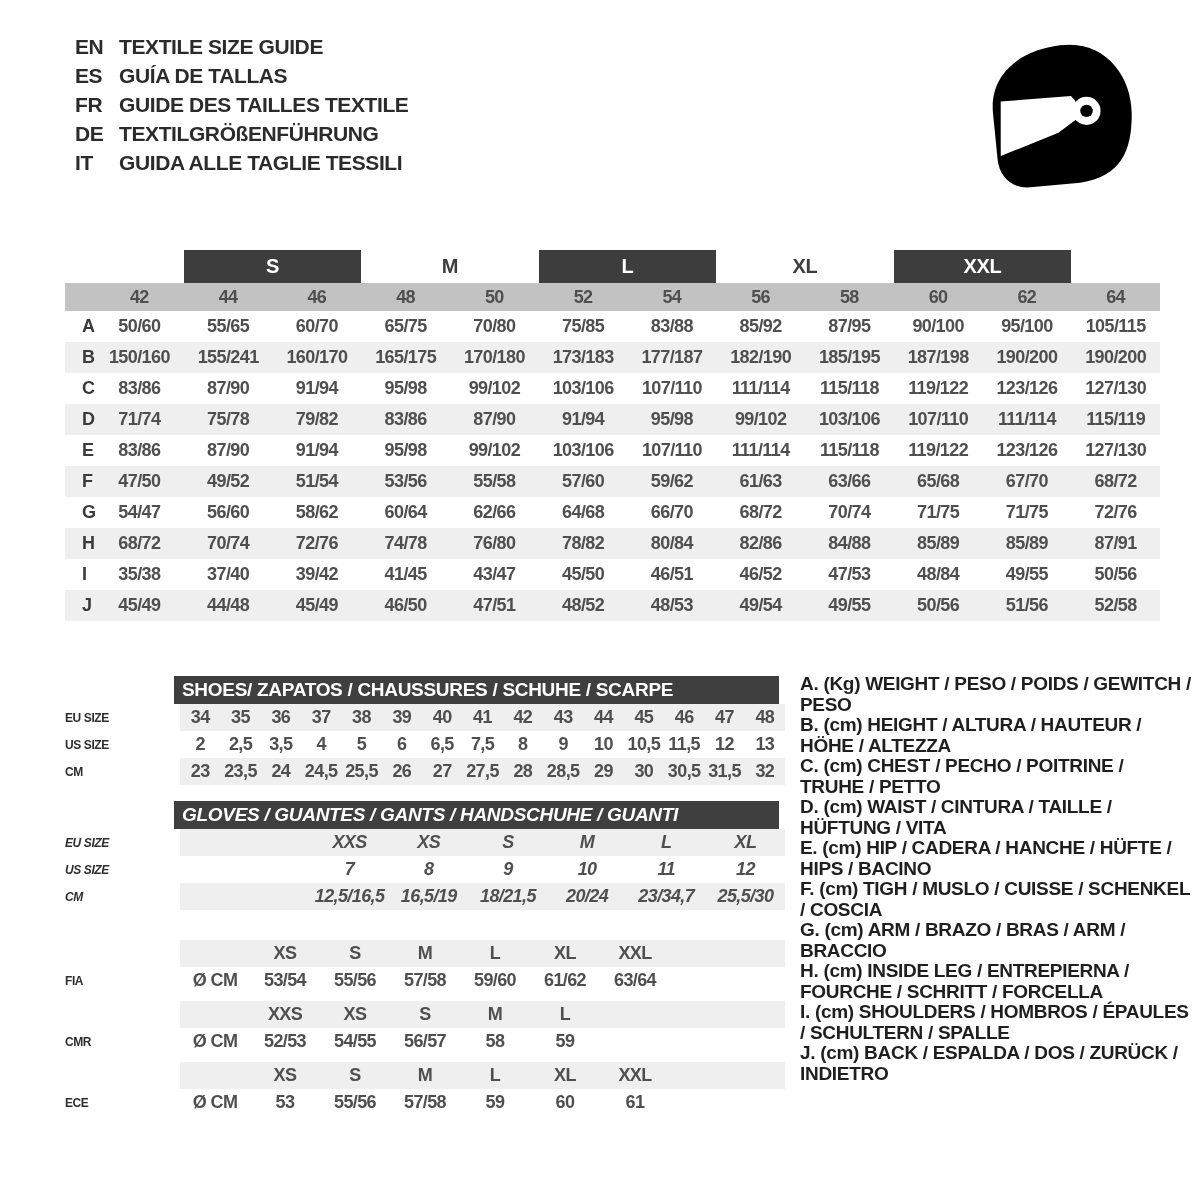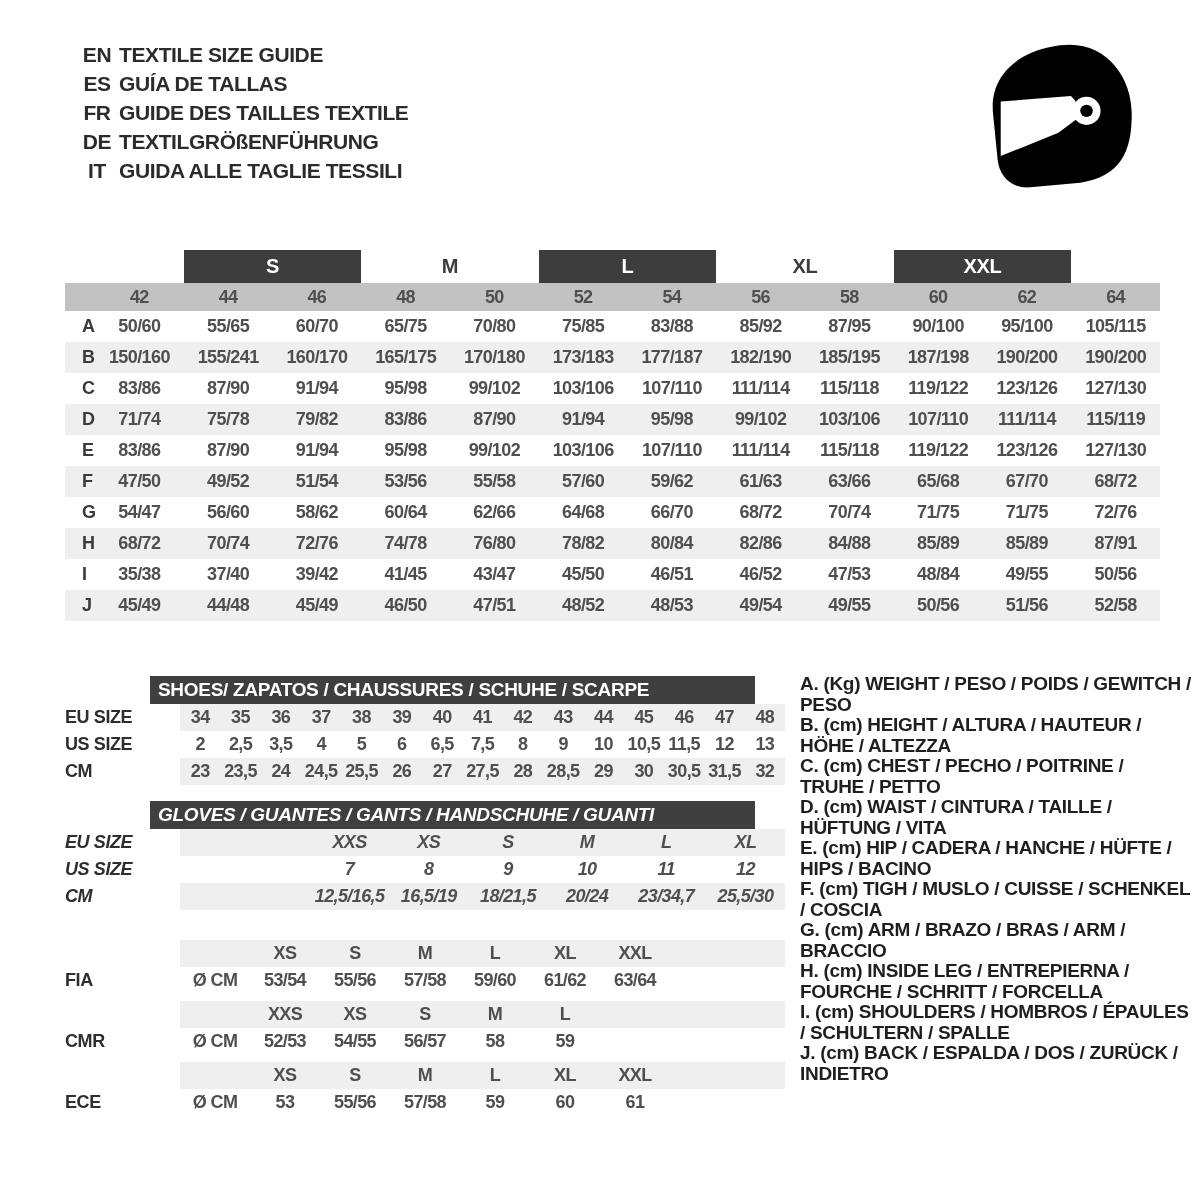--- a/index.html
+++ b/index.html
@@ -1,21 +1,21 @@
 <!DOCTYPE html>
 <html><head>
 <meta charset="utf-8">
 <style>
   html,body{margin:0;padding:0;background:#ffffff;}
   body{width:1200px;height:1200px;position:relative;overflow:hidden;
        font-family:"Liberation Sans","DejaVu Sans",sans-serif;font-weight:bold;color:#2b2b2b;}
   .page{position:absolute;inset:0;}
 
   
-  .langs{position:absolute;left:75px;top:40px;text-align:center;}
+  .langs{position:absolute;left:75px;top:32px;}
   .lang-row{display:flex;height:29px;align-items:center;font-size:21px;letter-spacing:-0.4px;color:#2b2b2b;}
   .lang-code{width:44px;flex:0 0 44px;}
 
   
   .helmet-logo{position:absolute;left:982px;top:28px;width:156px;height:172px;}
 
   
   .main-table{position:absolute;left:65px;top:250px;width:1095px;}
   .grid13{display:grid;grid-template-columns:30px repeat(12,1fr);}
   .size-groups{height:33px;}
@@ -23,25 +23,25 @@
   .size-group.boxed{background:#3d3d3d;color:#ffffff;}
   .size-group.plain{color:#3d3d3d;}
   .col-band{height:28px;background:#c2c2c2;}
   .cell{display:flex;align-items:center;justify-content:center;font-size:18px;color:#4f4f4f;letter-spacing:-0.6px;white-space:nowrap;}
   .t-row{height:31px;}
   .t-row.alt{background:#efefef;}
   .t-label{display:flex;align-items:center;padding-left:17px;font-size:18px;color:#3a3a3a;}
 
   
   .subtables{position:absolute;left:65px;top:676px;width:720px;}
-  .bar{margin-left:85px;width:605px;height:28px;background:#3f3f3f;color:#ffffff;
+  .bar{margin-left:109px;width:605px;height:28px;background:#3f3f3f;color:#ffffff;
        display:flex;align-items:center;padding-left:8px;box-sizing:border-box;
        font-size:19px;letter-spacing:-0.3px;white-space:nowrap;}
   .sub-row{display:flex;height:27px;}
-  .sub-label{width:115px;flex:0 0 115px;display:flex;align-items:center;font-size:18px;color:#2e2e2e;letter-spacing:-0.4px;}
+  .sub-label{width:115px;flex:0 0 115px;display:flex;align-items:center;font-size:12px;color:#2e2e2e;letter-spacing:-0.4px;}
   .sub-band{width:684px;display:grid;box-sizing:border-box;text-align:right;}
   .band-gray{background:#efefef;}
   .cols15{grid-template-columns:repeat(15,1fr);}
   .cols6{padding-left:130px;grid-template-columns:repeat(6,1fr);}
   .colsH{grid-template-columns:70px repeat(6,70px);}
   .gloves-block{margin-top:16px;font-style:italic;}
   .helmet-block{margin-top:30px;}
   .trio-gap{margin-top:7px;}
 
   

